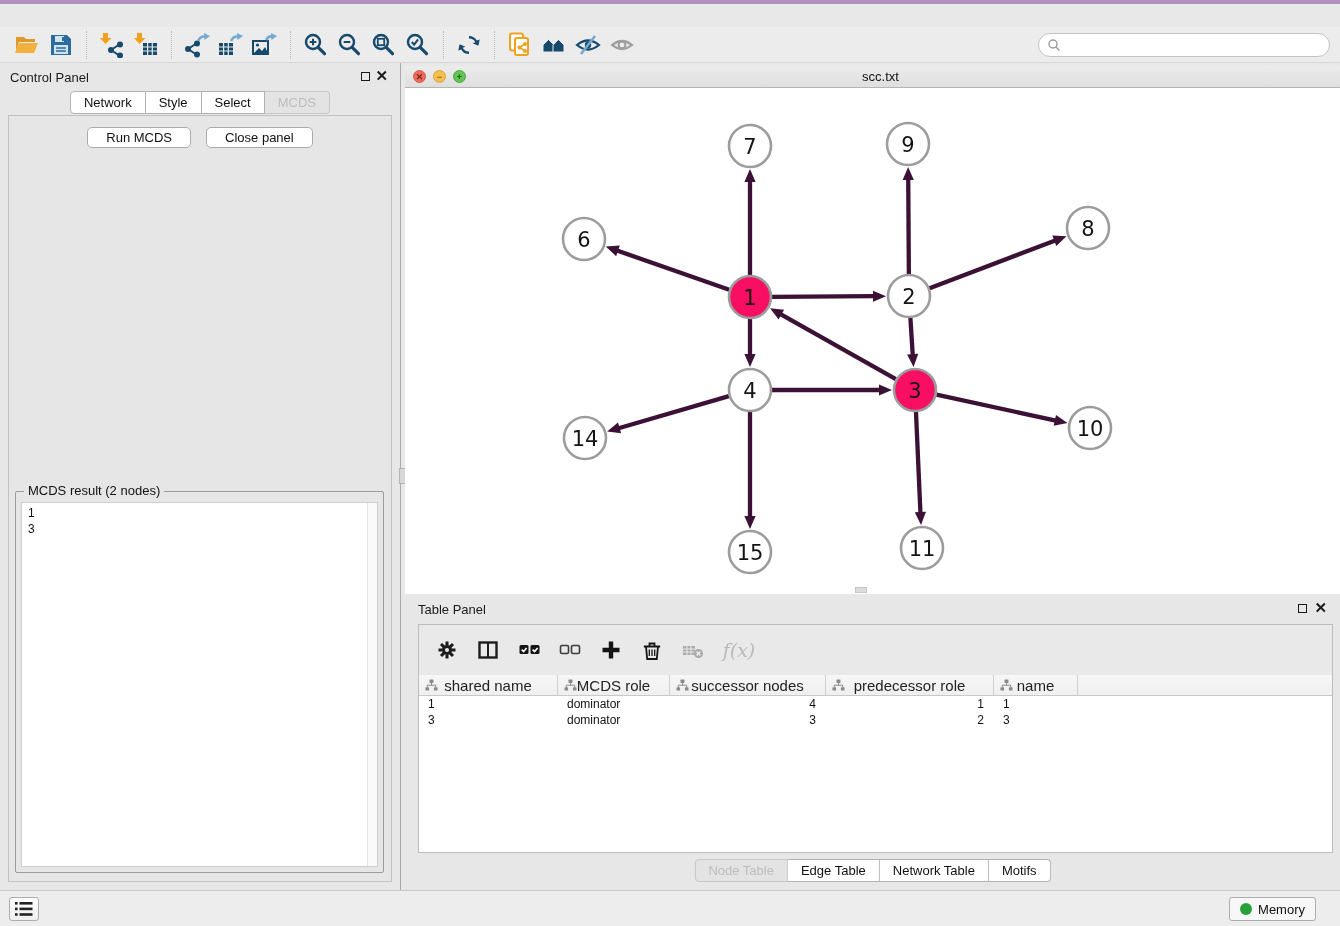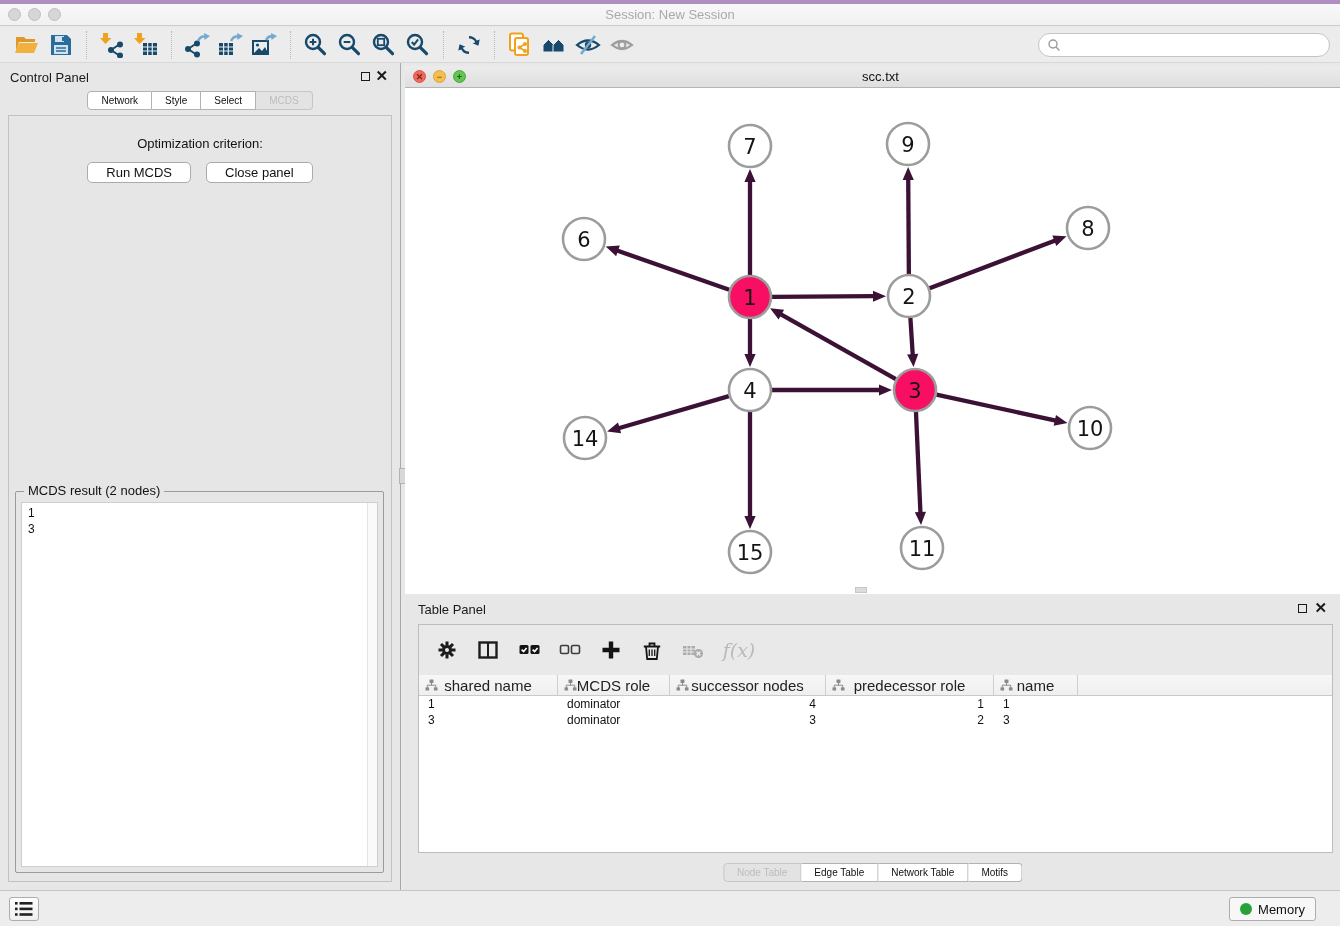--- a/index.html
+++ b/index.html
@@ -29,21 +29,21 @@
   
   .control-panel { position:absolute; left:0; top:63px; width:401px; height:827px;
                    background:#e7e7e7; border-right:1px solid #a9a9a9; }
   .panel-head { position:relative; height:28px; }
   .panel-title { position:absolute; left:10px; top:7px; font-size:13px; color:#1a1a1a; }
   .ph-float { position:absolute; top:9px; width:9px; height:9px; border:1.5px solid #1a1a1a; background:transparent; }
   .ph-close { position:absolute; top:4px; font-size:15px; font-weight:bold; color:#1a1a1a; line-height:18px; }
   .cp-float { right:30px; } .cp-close { right:12px; }
 
   .seg { display:flex; justify-content:center; position:relative; z-index:2; }
-  .seg .tab { font-size:10px; color:#111; background:#fff; border:1px solid #b2b2b2; border-left:none;
+  .seg .tab { font-size:13px; color:#111; background:#fff; border:1px solid #b2b2b2; border-left:none;
               padding:3px 13px; cursor:default; }
   .seg .tab:first-child { border-left:1px solid #b2b2b2; border-radius:4px 0 0 4px; }
   .seg .tab:last-child { border-radius:0 4px 4px 0; }
   .seg .tab.active { background:#e3e3e3; color:#bdbdbd; border-color:#c6c6c6; }
 
   .cp-box { position:absolute; left:8px; right:8px; top:52px; bottom:8px;
             border:1px solid #c2c2c2; background:#e6e6e6; }
   .opt-label { text-align:center; padding-top:20px; font-size:13px; color:#111; }
   .dropdown { position:relative; width:308px; height:23px; margin:9px auto 0; background:#fff;
               border:1px solid #aaa; border-radius:5px; display:flex; align-items:center; }
@@ -110,26 +110,20 @@
                 gap:6px; padding:0 10px; font-size:13px; color:#111; }
   .mem-dot { width:12px; height:12px; border-radius:50%; }
 </style>
 </head>
 <body>
 
 <div class="screen">
 
   <div class="top-strip"></div>
 
-  <div class="titlebar">
-    <span class="tl-dot" style="left:8px"></span>
-    <span class="tl-dot" style="left:28px"></span>
-    <span class="tl-dot" style="left:48px"></span>
-    <div class="win-title">Session: New Session</div>
-  </div>
 
   <div class="toolbar">
 
     <span class="tb-btn">
         <svg viewBox="0 0 26 26">
           <path fill="#DD9A2B" d="M2 5h8l2 2h9v3H5L2 19z"></path>
           <path fill="#F2B03C" d="M5 11h19l-4 10H1z"></path>
         </svg>
       </span>
       <span class="tb-btn">
@@ -277,21 +271,20 @@
       <span class="ph-float cp-float"></span>
       <span class="ph-close cp-close">✕</span>
     </div>
     <div class="seg" id="cp-tabs">
         <span class="tab">Network</span>
         <span class="tab">Style</span>
         <span class="tab">Select</span>
         <span class="tab active">MCDS</span>
       </div>
     <div class="cp-box">
-      <div class="opt-label">Optimization criterion:</div>
       <div class="btn-row">
         <button class="mac-btn">Run MCDS</button>
         <button class="mac-btn">Close panel</button>
       </div>
       <div class="groupbox">
         <span class="groupbox-label">MCDS result (2 nodes)</span>
         <div class="result-area">1
 3</div>
         <div class="result-scroll" style="right:6px; top:11px; bottom:6px;"></div>
       </div>

